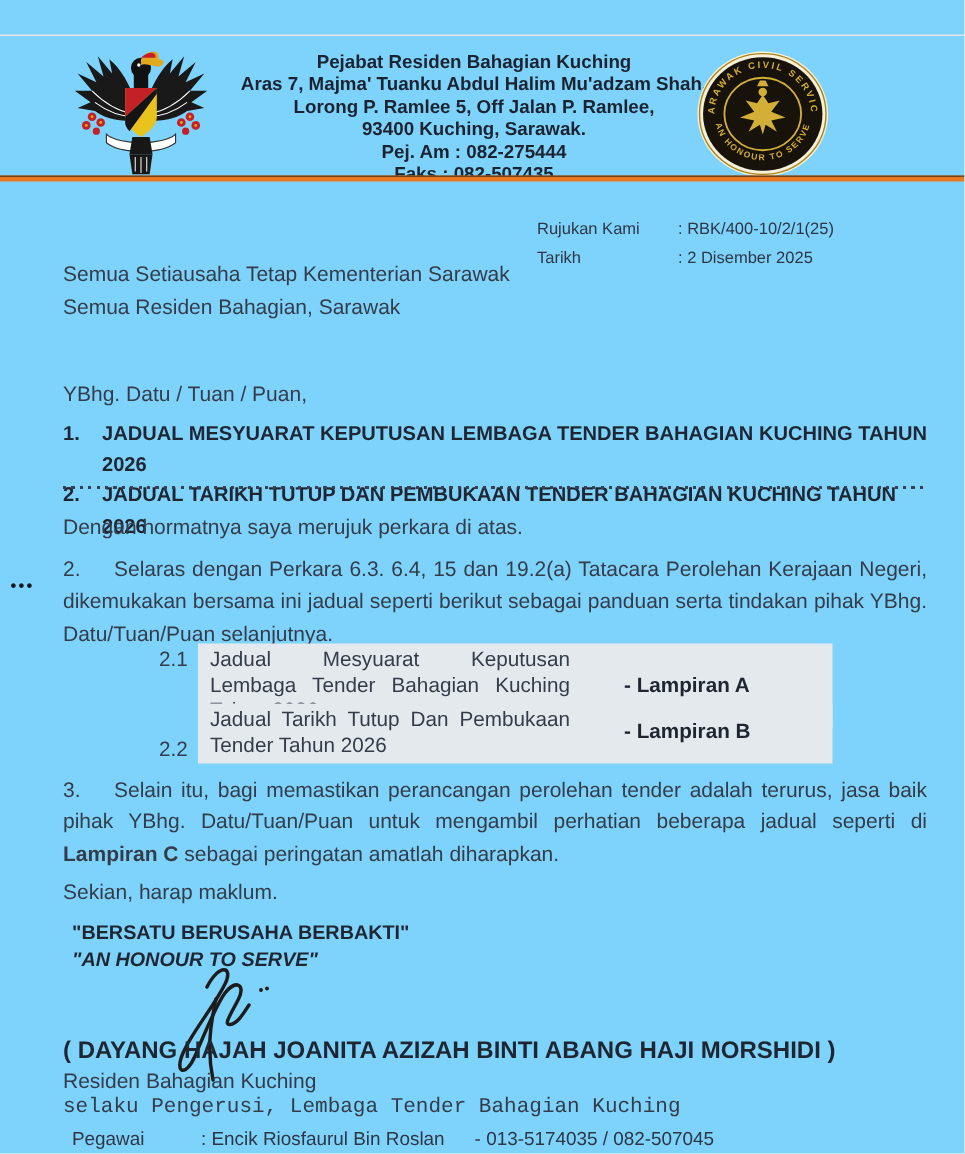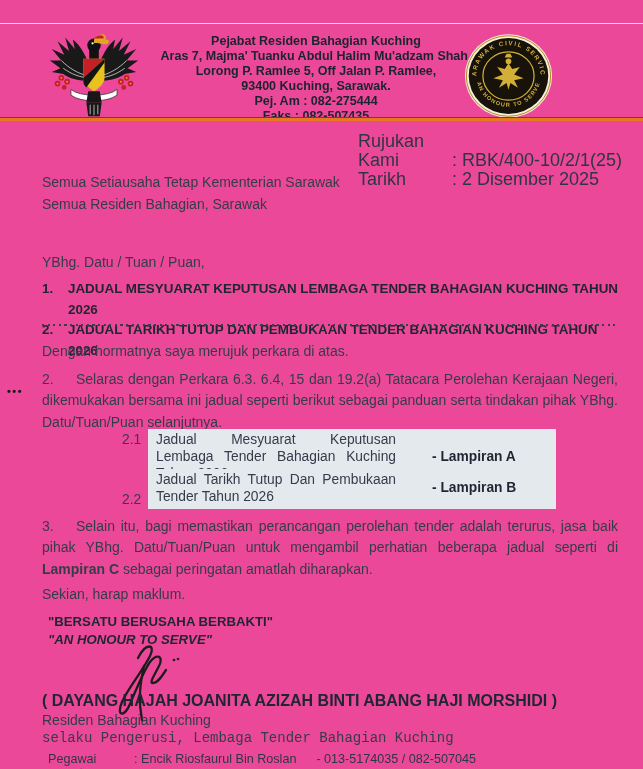--- a/index.html
+++ b/index.html
@@ -1,37 +1,37 @@
 <!DOCTYPE html>
 <html><head>
 <meta charset="utf-8">
 <style>
   html,body{margin:0;padding:0;background:#ffffff;}
   .page{
     position:relative;
     width:643px;height:769px;
-    background:#ec4899;
+    background:#7dd3fc;
     font-family:"Liberation Sans", sans-serif;
     color:#353c49;
     overflow:hidden;
   }
   .scan-top-edge{position:absolute;left:0;top:23px;width:643px;height:1px;background:#e4e4e4;}
   .abs{position:absolute;}
 
   
   .crest{left:46px;top:27px;width:96px;height:94px;}
   .badge{left:461px;top:31px;width:95px;height:90px;}
   .addr{
     left:148px;top:34px;width:336px;text-align:center;
     font-size:12.5px;font-weight:bold;color:#1b2330;line-height:15.1px;
   }
   .accent-rule{left:0;top:117px;width:643px;height:3px;background:#e8771e;border-top:1px solid #6b4420;}
 
   
-  .refblock{left:358px;top:132px;font-size:18px;line-height:19px;color:#2e3644;}
+  .refblock{left:358px;top:144px;font-size:11px;line-height:19px;color:#2e3644;}
   .refblock .lbl{display:inline-block;width:94px;}
 
   
   .recipients{left:42px;top:171px;font-size:14px;line-height:22.3px;}
   .salutation{left:42px;top:254px;font-size:14px;}
 
   
   .subjects{left:42px;top:279px;font-size:13.4px;font-weight:bold;color:#1f2531;line-height:20.5px;width:580px;}
   .subj-row{display:flex;}
   .subj-num{width:26px;flex:0 0 26px;}
@@ -44,21 +44,21 @@
   .p1{left:42px;top:341px;width:576px;text-align:left;}
   .p2{left:42px;top:369px;width:576px;}
   .p3{left:42px;top:516px;width:576px;}
   .pnum{display:inline-block;width:34px;}
   .margin-dots{left:7px;top:385px;font-size:11px;letter-spacing:1.5px;color:#15181d;font-weight:bold;}
 
   
   .attach{left:106px;display:flex;width:450px;font-size:13.8px;line-height:16.8px;}
   .a1{top:429px;}
   .a2{top:469px;align-items:flex-end;}
-  .attach-num{flex:0 0 26px;padding-top:3px;margin-left:16px;}
+  .attach-num{flex:0 0 26px;padding-top:3px;}
   .attach-hl{background:#e4e9ee;display:flex;align-items:center;width:423px;padding:3px 0 3px 8px;box-sizing:border-box;}
   .attach-desc{width:240px;text-align:justify;}
   .attach-label{font-weight:bold;color:#1f2531;margin-left:36px;white-space:nowrap;}
 
   .closing{left:42px;top:586px;font-size:14px;}
 
   .motto1{left:48px;top:614px;font-size:13.2px;font-weight:bold;color:#1f2531;}
   .motto2{left:48px;top:632px;font-size:13.2px;font-weight:bold;font-style:italic;color:#1f2531;}
   .sig{left:100px;top:636px;width:100px;height:88px;}
 

